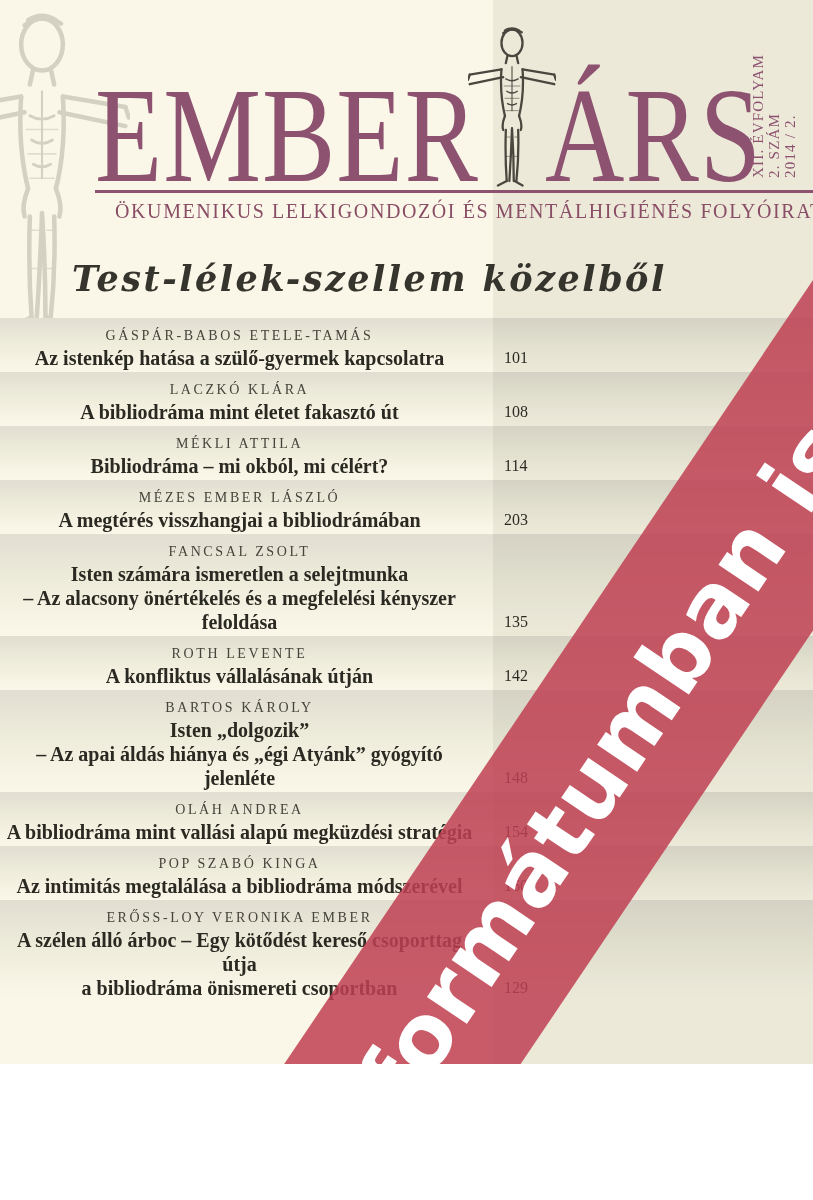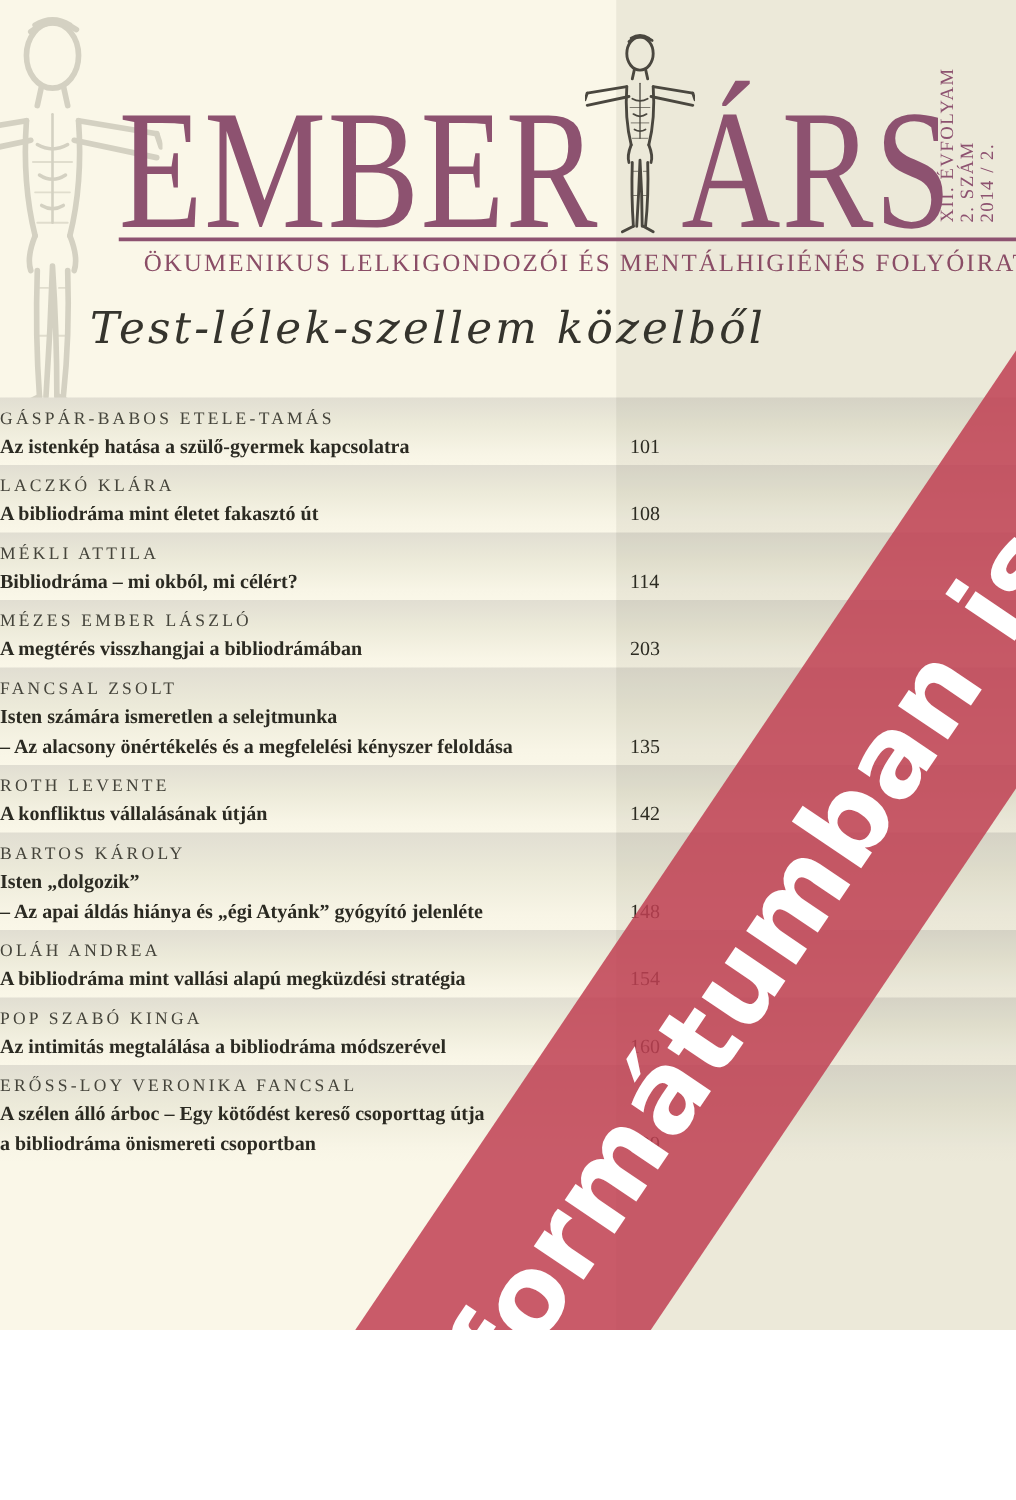--- a/index.html
+++ b/index.html
@@ -36,36 +36,36 @@
     position:absolute; left:96px; top:200px; z-index:3;
     font-size:20px; letter-spacing:1.6px; color:#8a4d66; white-space:nowrap;margin-left:19px;
   }
   .issue {
     position:absolute; right:14px; top:28px; height:150px; z-index:3;
     writing-mode:vertical-rl; transform:rotate(180deg);
     color:#8d5270; font-size:15px; letter-spacing:1.2px; line-height:15px;
   }
   .issue div { margin:0 1px; }
   .section-title {
-    position:absolute; left:72px; top:243px; z-index:3;
+    position:absolute; left:72px; top:258px; z-index:3;
     font-family:"DejaVu Serif", serif; font-style:italic;
-    font-size:35px; letter-spacing:2.5px; color:#35342d;
+    font-size:35px; letter-spacing:2.5px; color:#35342d;font-weight:bold;
   }
   
   .toc-list { position:absolute; left:0; top:318px; width:813px; z-index:1; }
   .toc-entry {
     display:flex; align-items:flex-end; padding-top:8px; padding-bottom:2px;
     background:linear-gradient(180deg,#e1ded2 0%,#ecead9 40%,#f8f5e6 85%,#faf7e8 100%);
   }
-  .toc-left { width:493px; box-sizing:border-box; text-align:left; padding-right:14px; }
+  .toc-left { width:493px; box-sizing:border-box; text-align:center; padding-right:14px; }
   .toc-author {
     font-size:14px; letter-spacing:2.6px; color:#45443b; line-height:20px;
   }
   .toc-title {
-    font-size:16px; font-weight:bold; color:#2b2a22; line-height:24px;
+    font-size:20px; font-weight:bold; color:#2b2a22; line-height:24px;
   }
   .toc-page {
     font-size:16px; color:#2b2a22; line-height:24px; padding-left:11px;
   }
   
   .ribbon {
     position:absolute; left:540px; top:860px; width:1500px; height:196px;
     transform:translate(-50%,-50%) rotate(-56deg);
     background:rgba(192,64,82,0.85); z-index:5;
     display:flex; align-items:center; justify-content:center;
@@ -216,21 +216,21 @@
         <div class="toc-left">
           <div class="toc-author">POP SZABÓ KINGA</div>
           <div class="toc-title">
             <div>Az intimitás megtalálása a bibliodráma módszerével</div>
           </div>
         </div>
         <div class="toc-page">160</div>
       </div>
       <div class="toc-entry">
         <div class="toc-left">
-          <div class="toc-author">ERŐSS-LOY VERONIKA FANCSAL</div>
+          <div class="toc-author">ERŐSS-LOY VERONIKA EMBER</div>
           <div class="toc-title">
             <div>A szélen álló árboc – Egy kötődést kereső csoporttag útja</div>
             <div>a bibliodráma önismereti csoportban</div>
           </div>
         </div>
         <div class="toc-page">129</div>
       </div>
     </div>
 
   <div class="ribbon">

